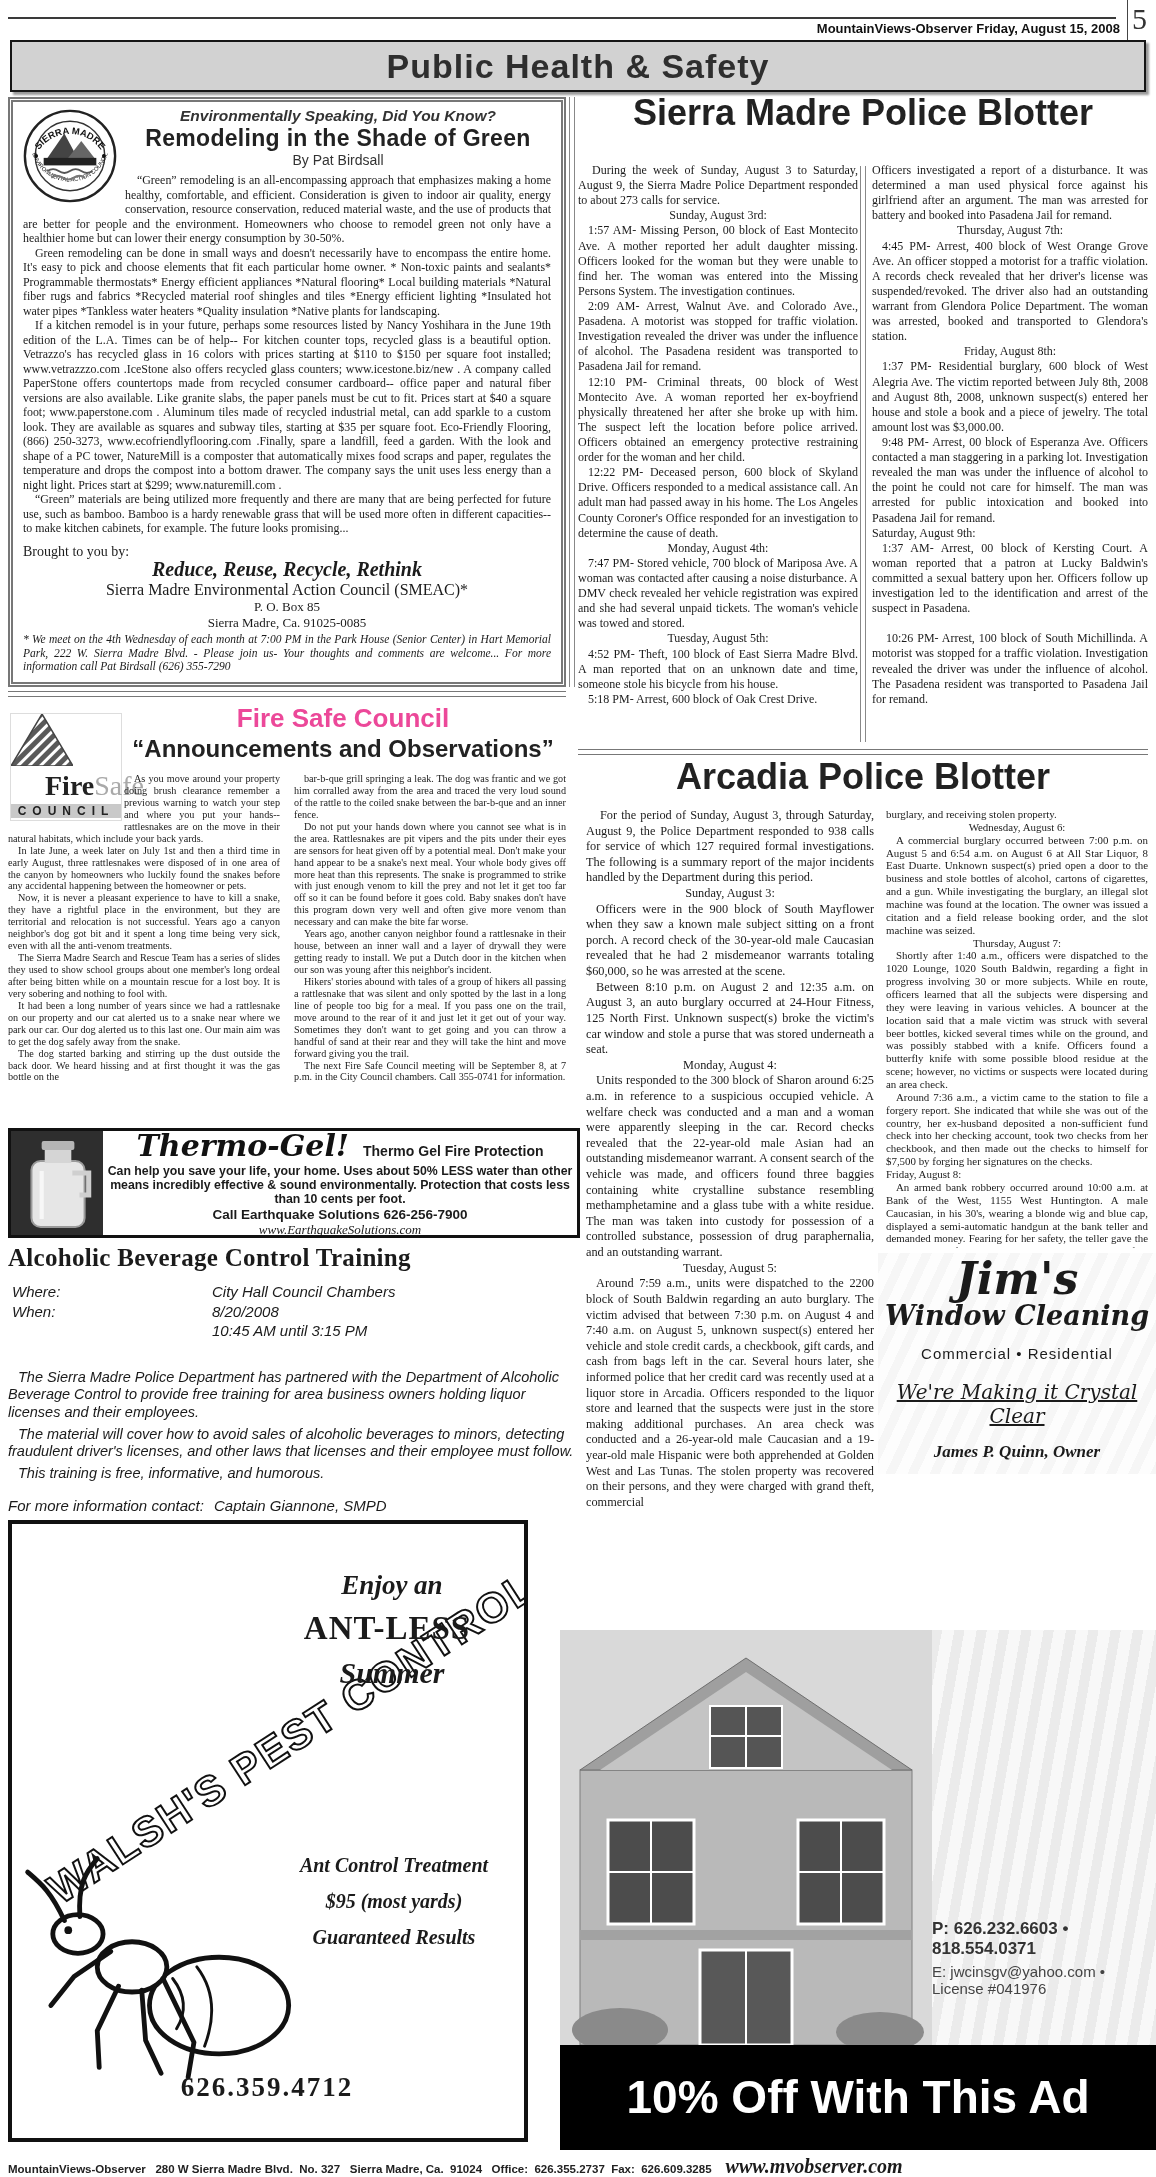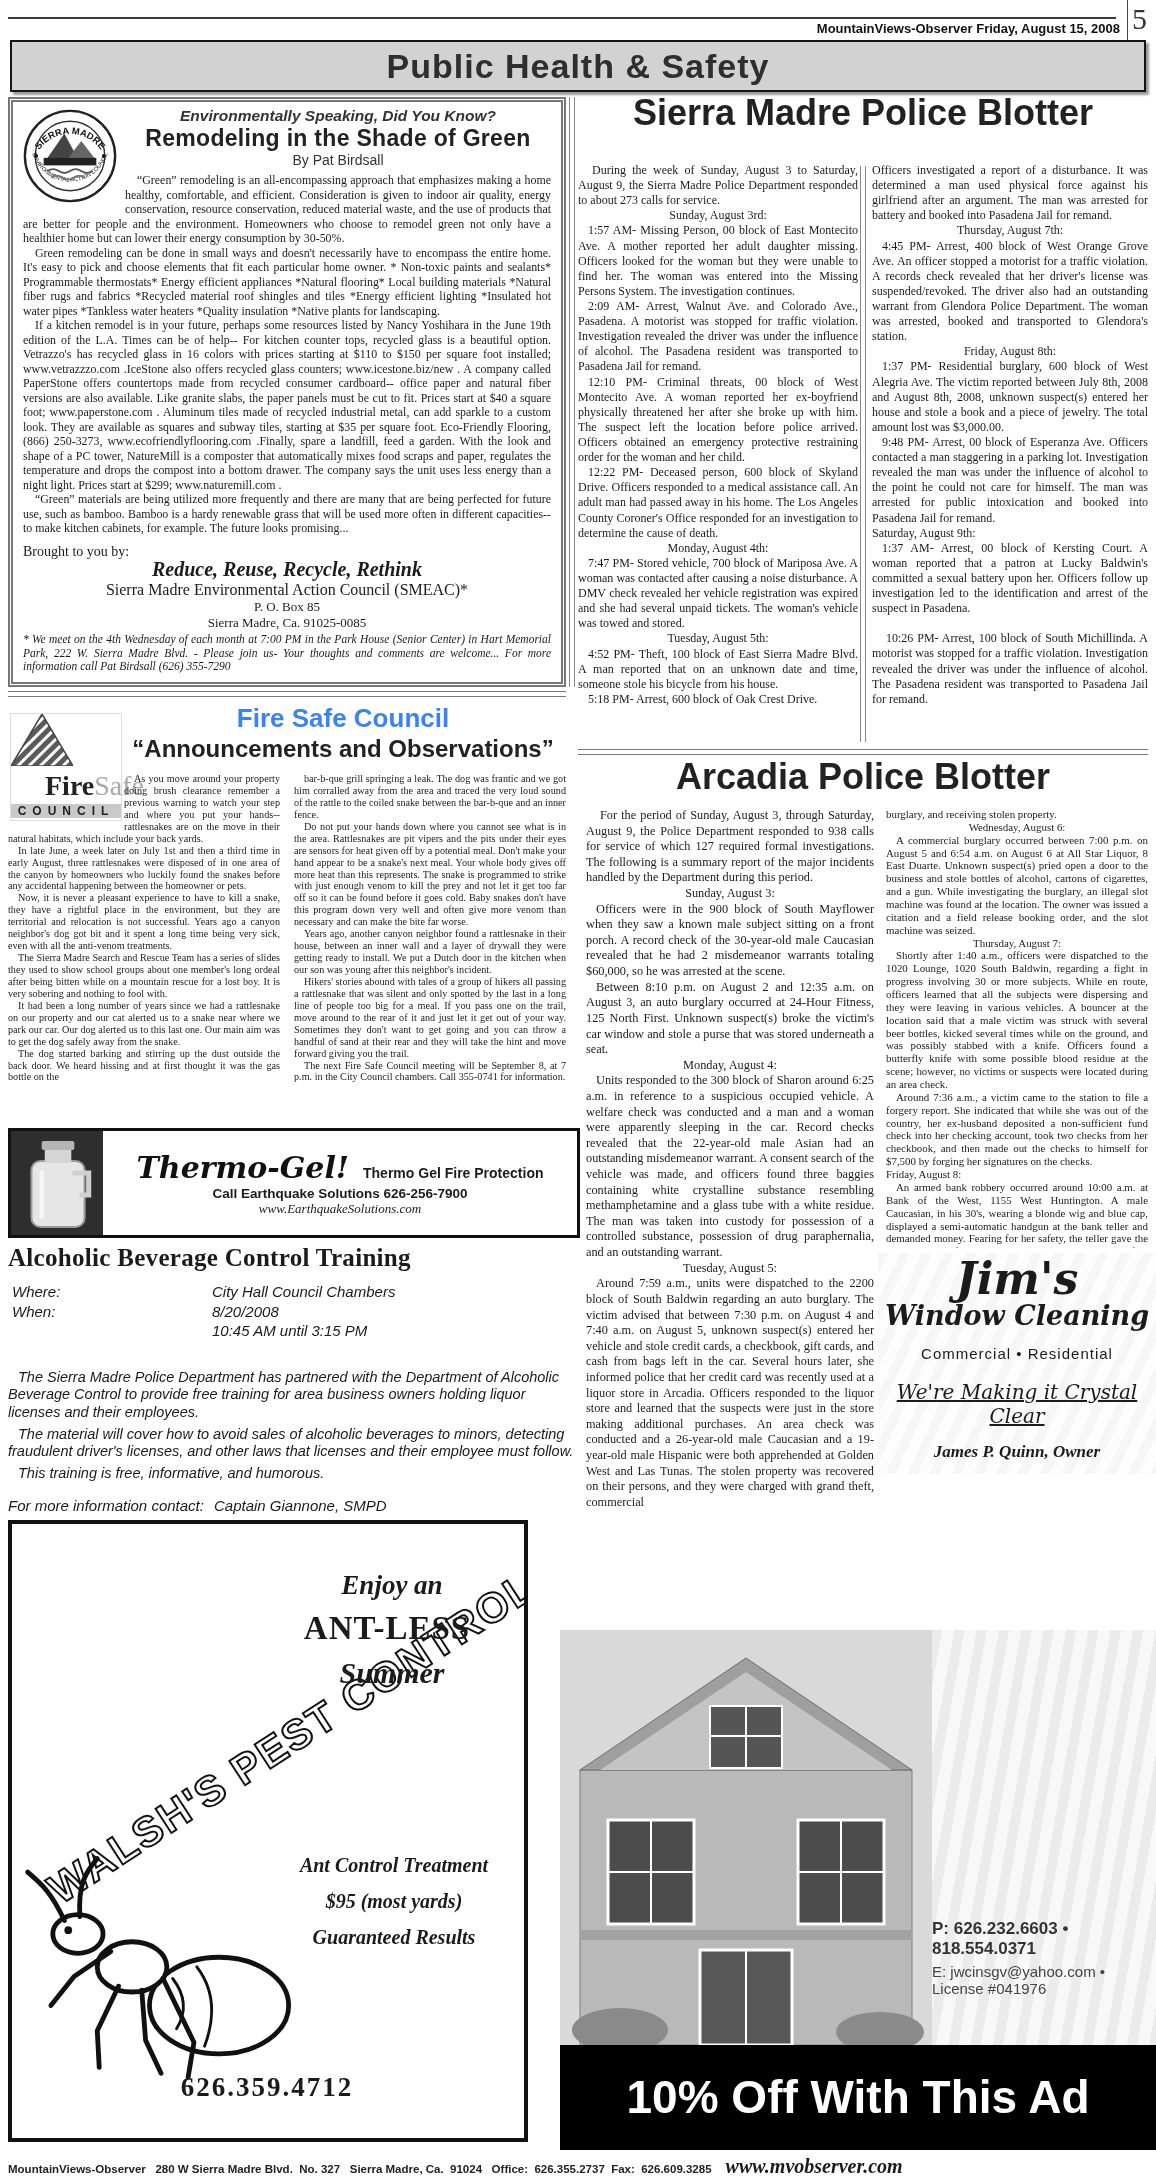--- a/index.html
+++ b/index.html
@@ -40,21 +40,21 @@
   
   #firesafe{left:8px;top:699px;width:558px;height:426px;overflow:hidden;}
   #fs-logo{position:absolute;left:2px;top:14px;width:110px;height:106px;border:1px solid #ddd;
            font-family:"Liberation Serif",serif;}
   #fs-logo .fs-word{position:absolute;left:34px;top:56px;font-size:28px;}
   #fs-logo .fs-word .f1{color:#222;font-weight:bold;}
   #fs-logo .fs-word .f2{color:#a9a9a9;}
   #fs-logo .fs-bar{position:absolute;left:0;bottom:2px;width:100%;background:#c9c9c9;color:#222;
            font:bold 12px "Liberation Sans",sans-serif;letter-spacing:6px;text-align:center;}
   .fs-t1{position:absolute;left:112px;right:0;top:4px;text-align:center;
-         font:bold 26px "Liberation Sans",sans-serif;color:#3b82f6;}
+         font:bold 26px "Liberation Sans",sans-serif;color:#ec4899;}
   .fs-t2{position:absolute;left:112px;right:0;top:36px;text-align:center;
          font:bold 24px "Liberation Sans",sans-serif;color:#222;}
   #fs-text{position:absolute;left:0;right:0;top:74px;height:352px;
            column-count:2;column-gap:14px;overflow:hidden;}
   #fs-text p{margin:0;font:10.2px/1.17 "Liberation Serif",serif;text-align:justify;text-indent:10px;}
   #fs-spacer{float:left;width:116px;height:50px;}
   
   #thermo{left:8px;top:1128px;width:572px;height:110px;border:3px solid #111;box-sizing:border-box;
           display:flex;align-items:center;overflow:hidden;}
   #thermo-img{flex:0 0 92px;height:100%;}
@@ -251,20 +251,21 @@
       <rect x="33" y="17" width="26" height="15" fill="#d5d5d5"></rect>
       <rect x="30" y="10" width="32" height="9" rx="2" fill="#b5b5b5"></rect>
       <path d="M60,42 h16 v22 h-9" fill="none" stroke="#cfcfcf" stroke-width="5"></path>
       <line x1="30" y1="40" x2="30" y2="88" stroke="#fff" stroke-width="4" opacity=".7"></line>
     </svg>
     <div id="thermo-main">
       <div id="thermo-title-row">
         <span class="thermo-script">Thermo-Gel!</span>
         <span class="thermo-sub">Thermo Gel Fire Protection</span>
       </div>
+      <div class="thermo-body">Can help you save your life, your home.  Uses about 50% LESS water than other means incredibly effective &amp; sound environmentally. Protection that costs less than 10 cents per foot.</div>
       <div class="thermo-call">Call Earthquake Solutions  626-256-7900</div>
       <div class="thermo-web">www.EarthquakeSolutions.com</div>
     </div>
   </div>
 
   <div id="abc" class="abs">
     <div class="abc-title">Alcoholic Beverage Control Training</div>
     <div class="abc-row">
         <span class="lab">Where:</span>
         <span>City Hall Council Chambers</span>

